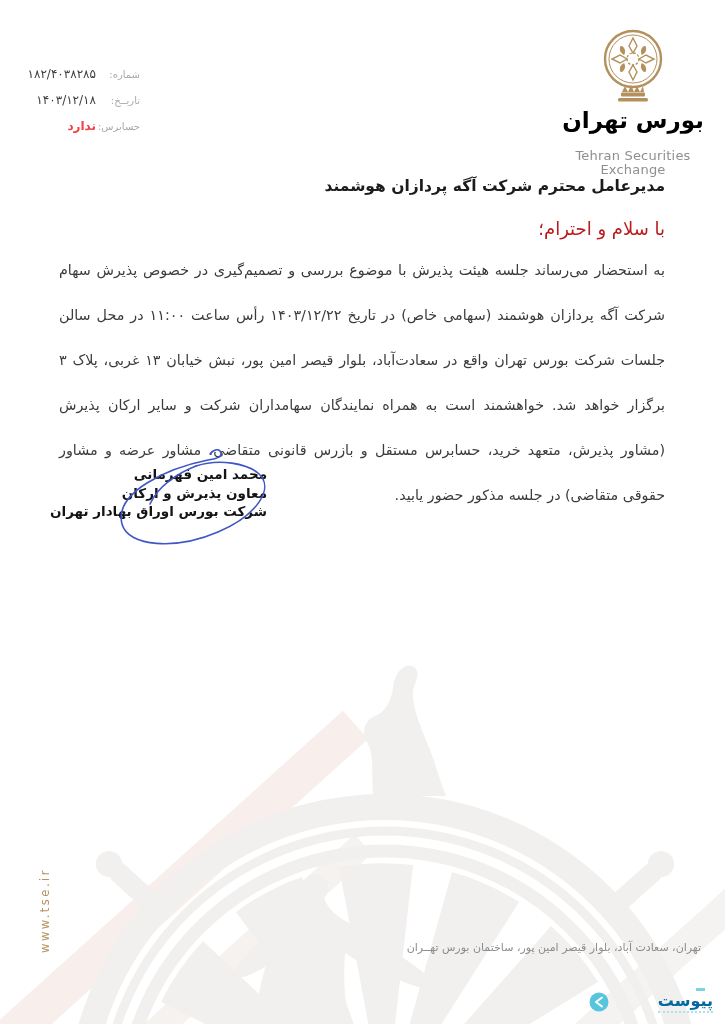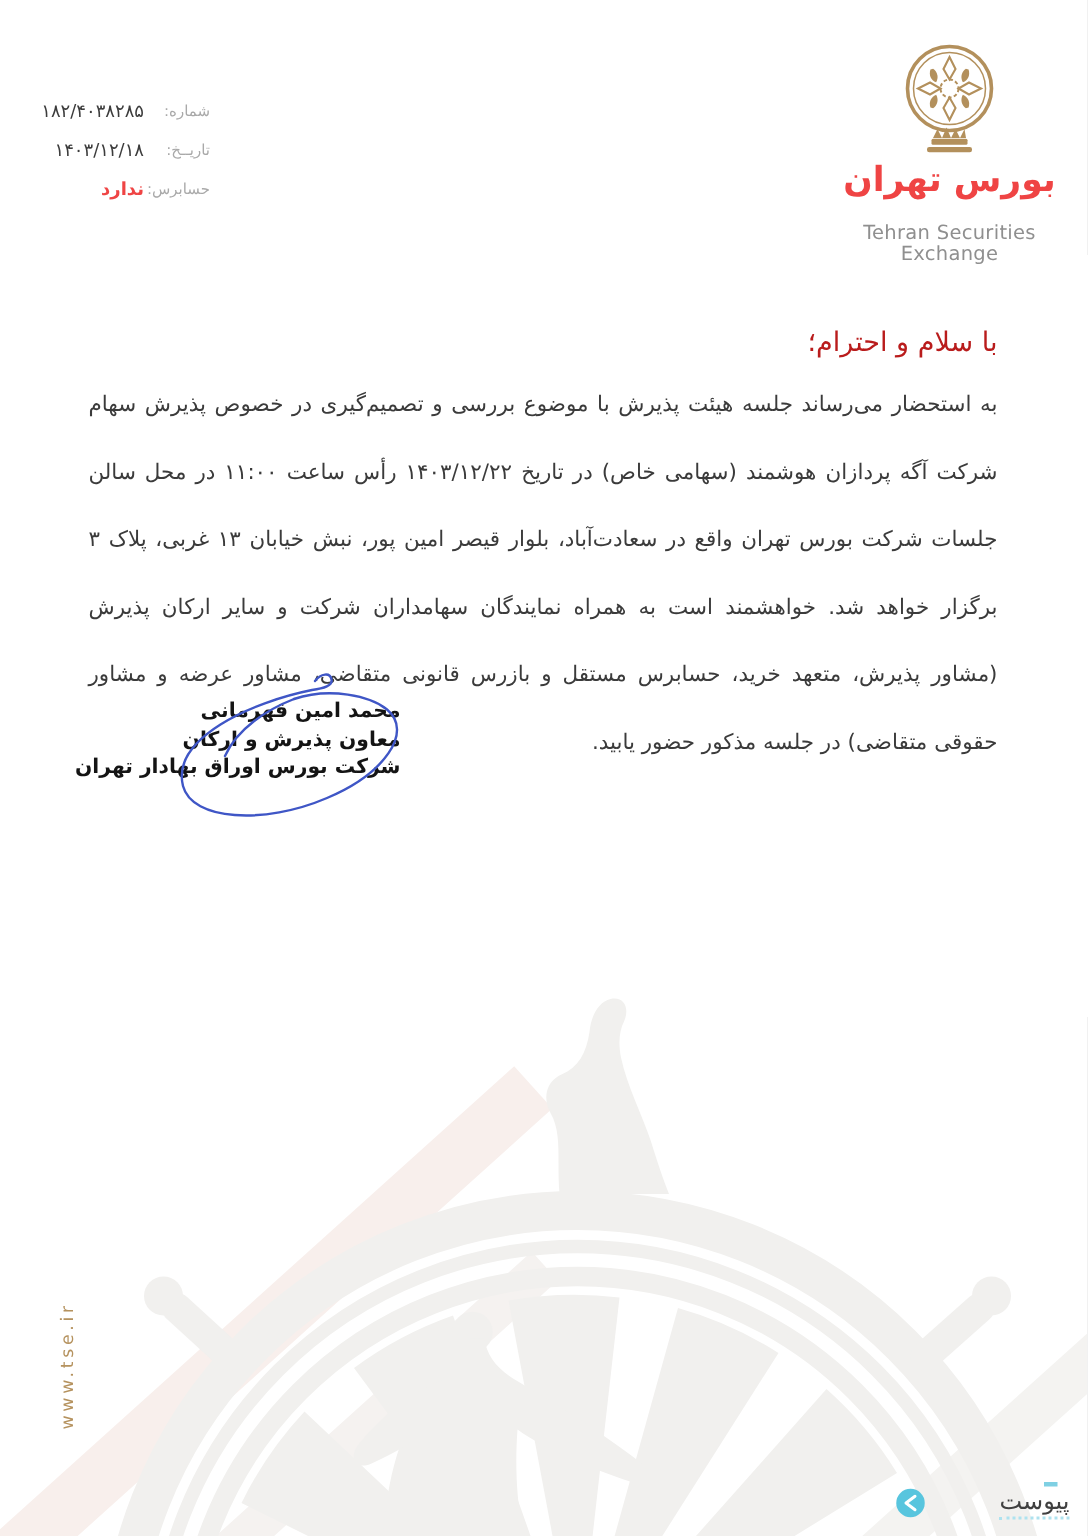--- a/index.html
+++ b/index.html
@@ -20,21 +20,21 @@
     position:absolute;left:26px;top:61px;width:114px;direction:rtl;z-index:2;
     display:grid;grid-template-columns:40px 70px;grid-auto-rows:26px;column-gap:4px;
     align-items:center;
   }
   .meta .lbl{color:#a9a9a9;font-size:10px;text-align:right;white-space:nowrap;}
   .meta .val{color:#3c3c3c;font-size:12px;text-align:right;white-space:nowrap;}
   .meta .val.strong{font-weight:bold;color:#ef4444;}
   
   .logo{position:absolute;left:553px;top:28px;width:160px;text-align:center;z-index:2;}
   .logo .emblem{display:block;margin:0 auto;}
-  .logo .fa-name{margin-top:2px;font-size:23px;font-weight:bold;color:#ef4444;direction:rtl;line-height:1.05;}
+  .logo .fa-name{margin-top:2px;font-size:23px;font-weight:bold;color:#000000;direction:rtl;line-height:1.05;}
   .logo .en-name{margin-top:17px;font-size:13px;color:#8f8f8f;line-height:1.06;letter-spacing:.2px;}
   
   .title{
     position:absolute;right:60px;top:177px;direction:rtl;z-index:2;
     font-size:15.5px;font-weight:bold;color:#1c1c1c;white-space:nowrap;
   }
   .salutation{position:absolute;right:60px;top:218px;direction:rtl;z-index:2;font-size:18px;color:#b91c1c;}
   .body-text{
     position:absolute;right:60px;left:59px;top:248px;z-index:2;
     direction:rtl;text-align:justify;text-align-last:right;
@@ -54,21 +54,21 @@
   }
   
   .footer{
     position:absolute;right:24px;top:939px;direction:rtl;text-align:right;z-index:2;
     font-size:11px;color:#8c8c8c;line-height:17.5px;white-space:nowrap;
   }
   .footer .gap{display:inline-block;width:14px;}
   
   .peyvast{position:absolute;right:12px;top:992px;z-index:2;display:flex;align-items:center;gap:5px;}
   .peyvast .word{
-    position:relative;font-size:16px;font-weight:normal;color:#404040;direction:rtl;
+    position:relative;font-size:16px;font-weight:bold;color:#0369a1;direction:rtl;
     border-bottom:2px dotted #aee2ef;padding-bottom:1px;line-height:1.1;margin-left:44px;
   }
   .peyvast .word .dash{position:absolute;top:-4px;right:8px;width:9px;height:2.5px;background:#7fd0e3;}
 </style>
 </head>
 <body>
 
 <div class="page">
 
   <div class="streak s1"></div>
@@ -140,40 +140,42 @@
         <rect x="18" y="70" width="30" height="3.5" rx="1.5"></rect>
       </g>
     </svg>
     <div class="fa-name">بورس تهران</div>
     <div class="en-name">
       <div>Tehran Securities</div>
       <div>Exchange</div>
     </div>
   </div>
 
+  <div class="title">مدیرعامل محترم شرکت آگه پردازان هوشمند</div>
   <div class="salutation">با سلام و احترام؛</div>
   <div class="body-text">به استحضار می‌رساند جلسه هیئت پذیرش با موضوع بررسی و تصمیم‌گیری در خصوص پذیرش سهام شرکت آگه پردازان هوشمند (سهامی خاص) در تاریخ ۱۴۰۳/۱۲/۲۲ رأس ساعت ۱۱:۰۰ در محل سالن جلسات شرکت بورس تهران واقع در سعادت‌آباد، بلوار قیصر امین پور، نبش خیابان ۱۳ غربی، پلاک ۳ برگزار خواهد شد. خواهشمند است به همراه نمایندگان سهامداران شرکت و سایر ارکان پذیرش (مشاور پذیرش، متعهد خرید، حسابرس مستقل و بازرس قانونی متقاضی، مشاور عرضه و مشاور حقوقی متقاضی) در جلسه مذکور حضور یابید.</div>
 
   <div class="sig-block">
     <div>محمد امین قهرمانی</div>
     <div>معاون پذیرش و ارکان</div>
     <div>شرکت بورس اوراق بهادار تهران</div>
   </div>
   <svg class="sig-ink" width="185" height="118" viewBox="0 0 185 118">
     <g fill="none" stroke="#3f56c6" stroke-width="1.6" stroke-linecap="round">
       <path d="M112 8 C116 3 122 2 123 7 C124 11 118 13 110 14
                C70 22 16 46 24 78 C30 101 78 104 120 86
                C158 70 178 42 160 27 C149 18 122 12 98 20"></path>
       <path d="M98 20 C80 27 60 40 52 58"></path>
     </g>
   </svg>
 
   <div class="site">www.tse.ir</div>
 
   <div class="footer">
+    <div>تهران، سعادت آباد، بلوار قیصر امین پور، ساختمان بورس تهــران</div>
   </div>
 
   <div class="peyvast">
     <svg width="20" height="20" viewBox="0 0 20 20">
       <circle cx="10" cy="10" r="9.5" fill="#58c5de"></circle>
       <path d="M13 5.5 L7 10 L13 14.5" fill="none" stroke="#ffffff" stroke-width="2" stroke-linecap="round" stroke-linejoin="round"></path>
     </svg>
     <span class="word">
       <span class="dash"></span>
       <span>پیوست</span>

